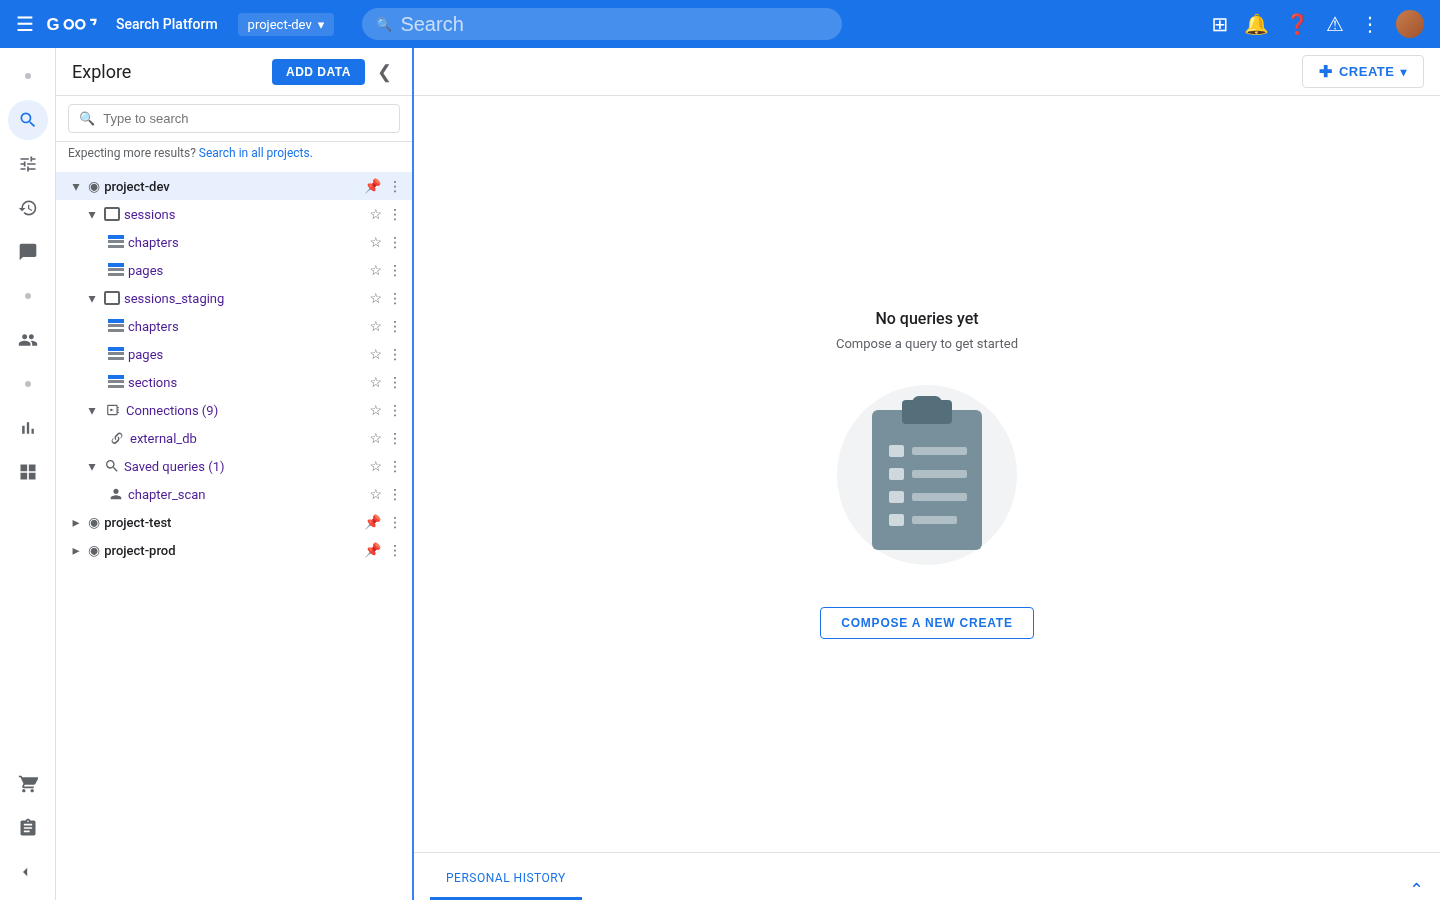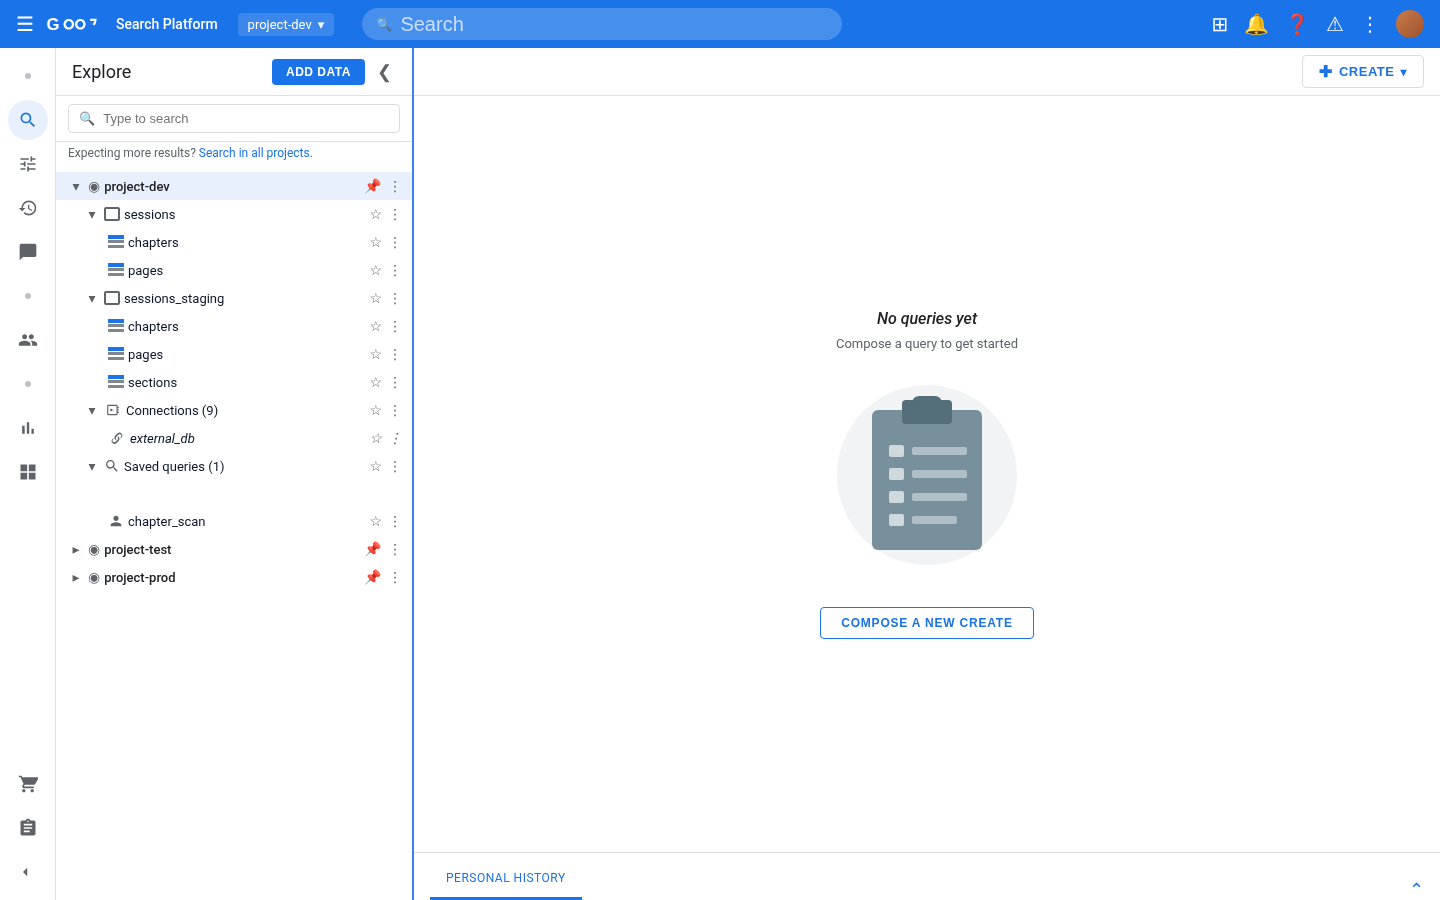--- a/index.html
+++ b/index.html
@@ -87,21 +87,21 @@
     }
     .search-hint a { color: #1a73e8; text-decoration: none; }
 
     
     .tree-container { flex: 1; overflow-y: auto; padding: 4px 0; }
     .tree-item {
       display: flex; align-items: center; padding: 4px 0;
       cursor: pointer; position: relative;
     }
     .tree-item .chevron { color: #5f6368; font-size: 14px; width: 16px; text-align: center; }
-    .tree-item .item-label { flex: 1; font-size: 13px; color: #0f172a; }
+    .tree-item .item-label { flex: 1; font-size: 13px; color: #4c1d95; }
     .tree-item .item-label.project { font-weight: 500; color: #202124; }
     .tree-item .item-actions { display: flex; align-items: center; gap: 2px; margin-right: 8px; }
     .tree-item .action-icon { color: #5f6368; font-size: 14px; cursor: pointer; padding: 2px; }
     .tree-item .pin-icon { color: #1a73e8; }
     .tree-item.selected { background: #e8f0fe; }
 
     
     .main-content { flex: 1; display: flex; flex-direction: column; }
     .main-toolbar {
       height: 48px; display: flex; align-items: center; justify-content: flex-end;
@@ -113,21 +113,21 @@
       cursor: pointer; font-size: 13px; color: #1a73e8; font-weight: 600;
       letter-spacing: 0.5px; background: #fff;
     }
     .create-btn .plus { font-size: 16px; color: #1a73e8; }
     .create-btn .chevron-down { font-size: 12px; color: #1a73e8; }
 
     .query-area {
       flex: 1; display: flex; align-items: center; justify-content: center;
       flex-direction: column; gap: 8px;
     }
-    .no-queries-title { font-size: 16px; color: #202124; font-weight: 500; font-style: italic; }
+    .no-queries-title { font-size: 16px; color: #202124; font-weight: 500; }
     .no-queries-sub { font-size: 13px; color: #5f6368; }
 
     
     .clipboard-illustration {
       width: 200px; height: 200px; position: relative;
       display: flex; align-items: center; justify-content: center;
       margin: 16px 0;
     }
     .circle-bg {
       width: 180px; height: 180px; border-radius: 50%;
@@ -388,21 +388,21 @@
             <circle cx="9" cy="12" r="2" fill="#5f6368"></circle>
             <path d="M13 12h-2" stroke="#5f6368" stroke-width="1.5"></path>
           </svg>
         <span class="item-label">Connections (9)</span>
         <div class="item-actions">
           <span class="action-icon">☆</span>
           <span class="action-icon">⋮</span>
         </div>
       </div>
 
-      <div class="tree-item" style="padding-left:48px;font-style:italic;">
+      <div class="tree-item" style="padding-left:48px;">
         <svg width="18" height="14" viewBox="0 0 24 24" fill="#5f6368" style="margin:0 4px;">
             <path d="M10.59 13.41c.41.39.41 1.03 0 1.42-.39.39-1.02.41-1.42 0-1.95-1.95-1.95-5.12 0-7.07l3.54-3.54c1.95-1.95 5.11-1.95 7.07 0 1.95 1.95 1.95 5.11 0 7.07l-1.49 1.49c.01-.52-.1-1.04-.31-1.52l.81-.81c1.17-1.17 1.17-3.07 0-4.24-1.17-1.17-3.07-1.17-4.24 0l-3.54 3.54c-1.17 1.17-1.17 3.07 0 4.24zm2.82-3.41c.39-.39 1.02-.41 1.42 0 1.95 1.95 1.95 5.12 0 7.07l-3.54 3.54c-1.95 1.95-5.11 1.95-7.07 0-1.95-1.95-1.95-5.11 0-7.07l1.49-1.49c-.01.52.1 1.04.31 1.52l-.81.81c-1.17 1.17-1.17 3.07 0 4.24 1.17 1.17 3.07 1.17 4.24 0l3.54-3.54c1.17-1.17 1.17-3.07 0-4.24-.41-.41-.41-1.03 0-1.42z"></path>
           </svg>
         <span class="item-label">external_db</span>
         <div class="item-actions">
           <span class="action-icon">☆</span>
           <span class="action-icon">⋮</span>
         </div>
       </div>
 
@@ -411,21 +411,21 @@
         <svg width="16" height="16" viewBox="0 0 24 24" fill="#5f6368" style="margin:0 4px;">
             <path d="M15.5 14h-.79l-.28-.27A6.471 6.471 0 0016 9.5 6.5 6.5 0 109.5 16c1.61 0 3.09-.59 4.23-1.57l.27.28v.79l5 4.99L20.49 19l-4.99-5zm-6 0C7.01 14 5 11.99 5 9.5S7.01 5 9.5 5 14 7.01 14 9.5 11.99 14 9.5 14z"></path>
           </svg>
         <span class="item-label">Saved queries (1)</span>
         <div class="item-actions">
           <span class="action-icon">☆</span>
           <span class="action-icon">⋮</span>
         </div>
       </div>
 
-      <div class="tree-item" style="padding-left:48px;margin-top:27px;">
+      <div class="tree-item" style="padding-left:48px;">
         <svg width="16" height="16" viewBox="0 0 24 24" fill="#5f6368" style="margin:0 4px;">
             <path d="M12 12c2.21 0 4-1.79 4-4s-1.79-4-4-4-4 1.79-4 4 1.79 4 4 4zm0 2c-2.67 0-8 1.34-8 4v2h16v-2c0-2.66-5.33-4-8-4z"></path>
           </svg>
         <span class="item-label">chapter_scan</span>
         <div class="item-actions">
           <span class="action-icon">☆</span>
           <span class="action-icon">⋮</span>
         </div>
       </div>
 

